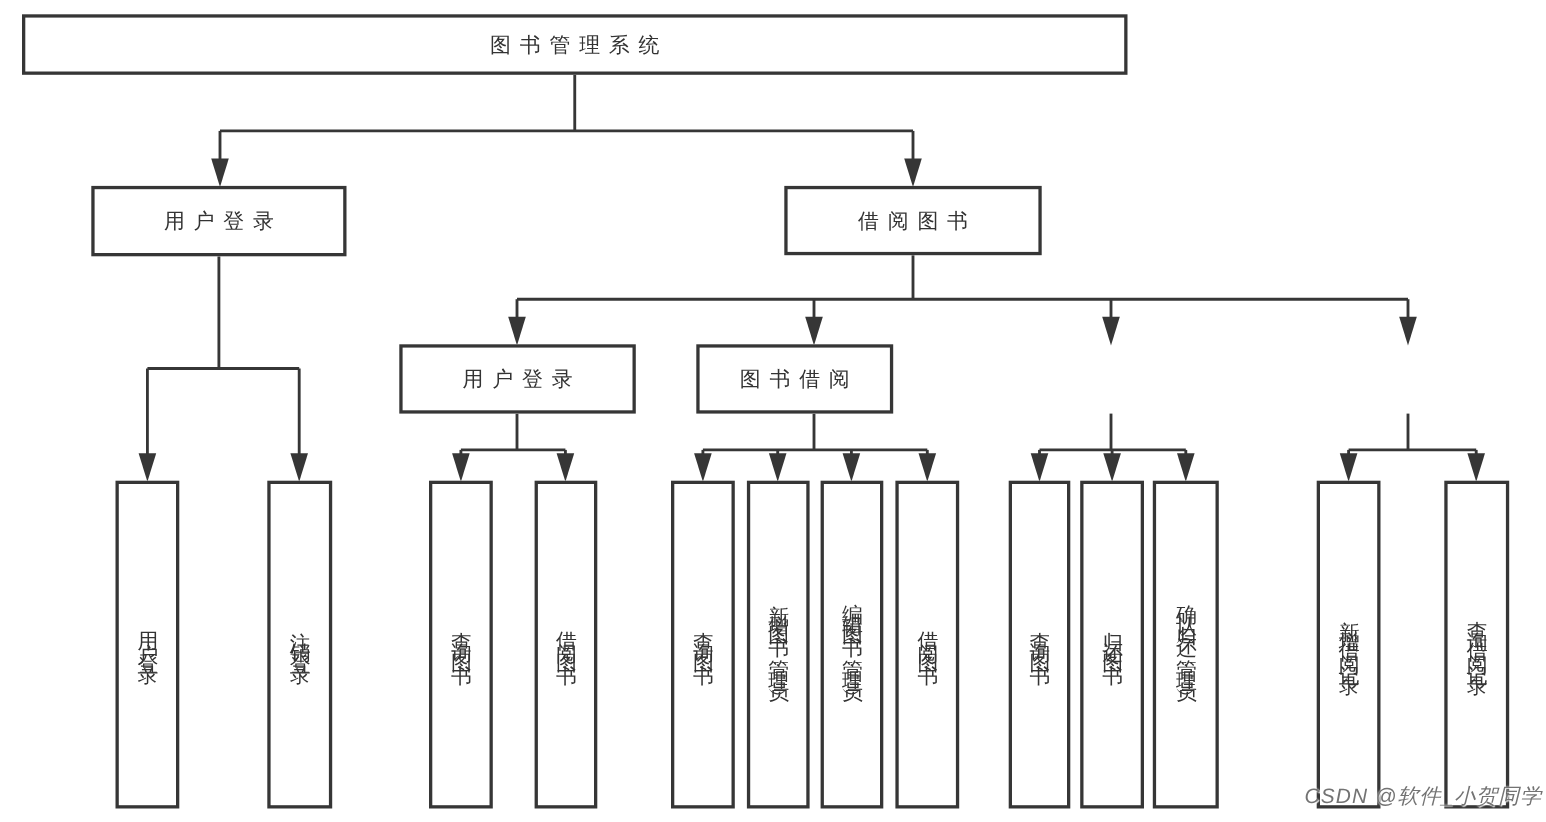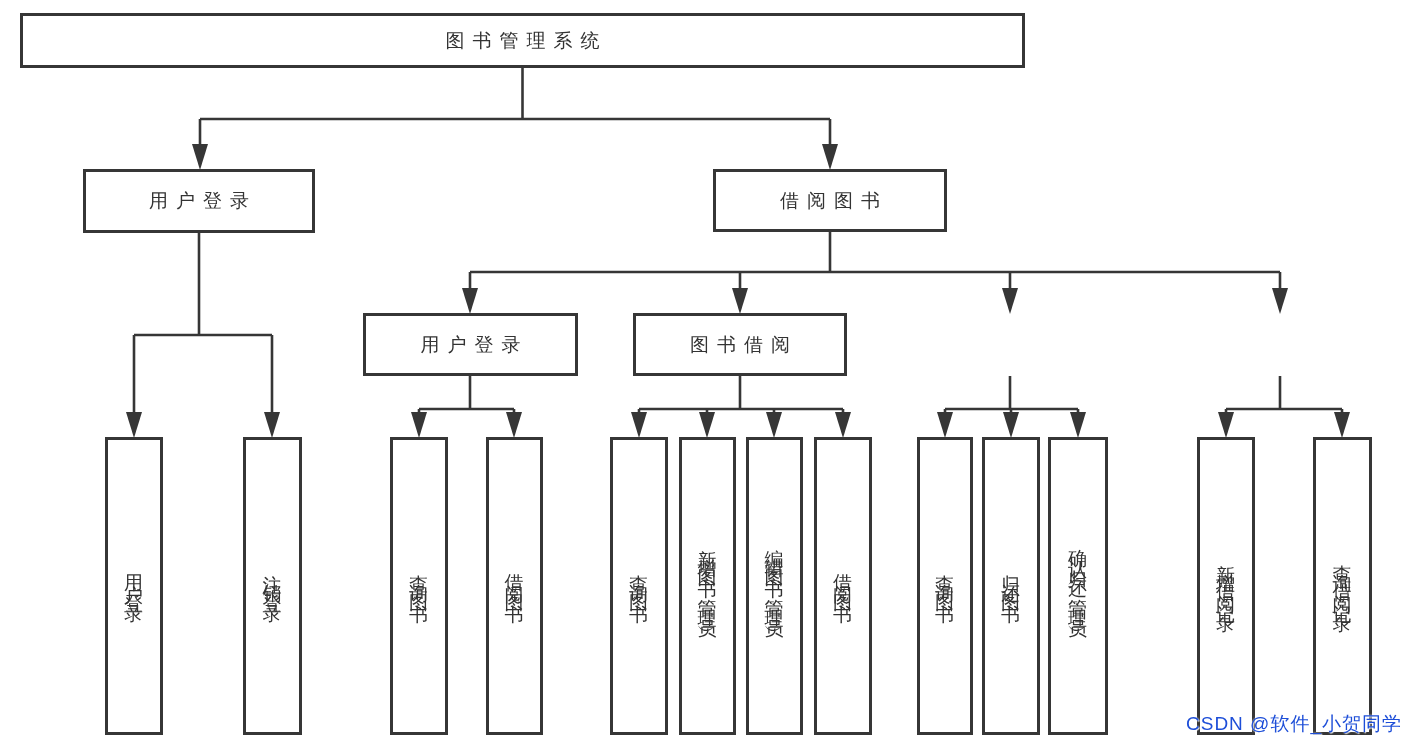--- a/index.html
+++ b/index.html
@@ -42,23 +42,24 @@
     color: #333333;
     line-height: 1;
     white-space: nowrap;
   }
   .watermark {
     position: absolute;
     left: 1186px;
     top: 711px;
     font-size: 19px;
     letter-spacing: 1px;
-    color: #1d4ed8;
+    color: #737373;
     text-shadow: 0 0 2px #ffffff, 1px 1px 1px rgba(255,255,255,0.85);
     white-space: nowrap;
+    font-style: italic;
   }
 </style>
 </head>
 <body>
 
 <div class="canvas">
 
   <svg class="connectors" width="1405" height="747" viewBox="0 0 1405 747">
     <g stroke="#363636" stroke-width="2.6" fill="none">
 
@@ -132,21 +133,21 @@
   <div class="box" style="left:83px; top:169px; width:232px; height:64px;">
     <span class="hlabel">用户登录</span>
   </div>
   <div class="box" style="left:713px; top:169px; width:234px; height:63px;">
     <span class="hlabel">借阅图书</span>
   </div>
 
   <div class="box" style="left:363px; top:313px; width:215px; height:63px;">
     <span class="hlabel">用户登录</span>
   </div>
-  <div class="box" style="left:633px; top:313px; width:214px; height:63px;">
+  <div class="box" style="left:633px; top:313px; width:179px; height:63px;">
     <span class="hlabel">图书借阅</span>
   </div>
 
   <div class="box leaf" style="left:105px; top:437px; width:58px; height:298px;">
     <span class="vlabel">用户登录</span>
   </div>
   <div class="box leaf" style="left:243px; top:437px; width:59px; height:298px;">
     <span class="vlabel">注销登录</span>
   </div>
 

